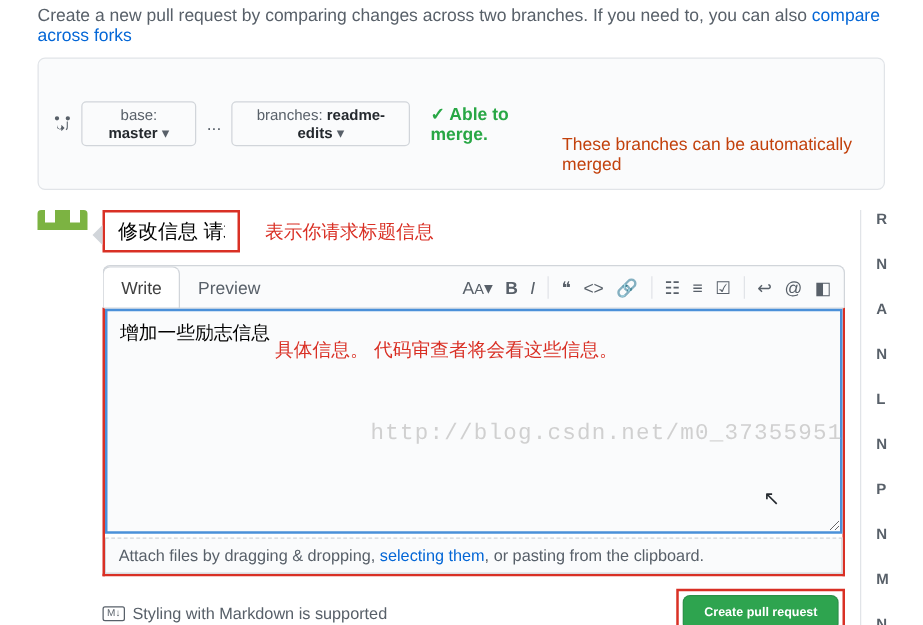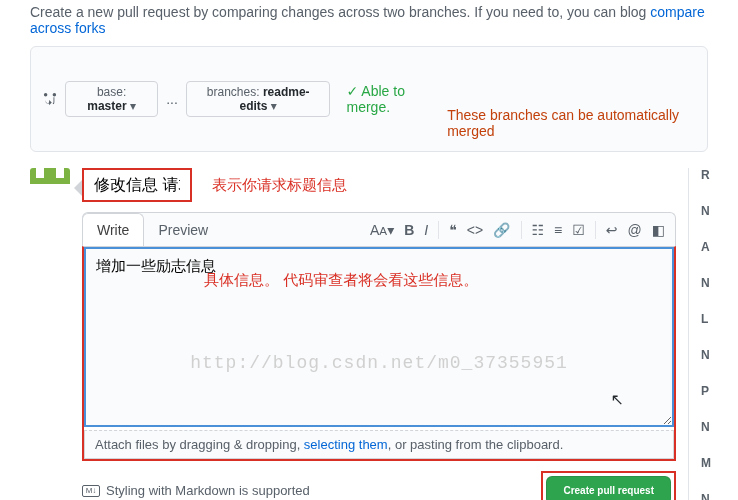--- a/index.html
+++ b/index.html
@@ -6,21 +6,21 @@
     body { font-family: -apple-system, BlinkMacSystemFont, "Segoe UI", Helvetica, Arial, sans-serif; font-size: 14px; color: #24292e; background: #fff; width: 738px; overflow: hidden; }
     
     .top-text { color: #586069; font-size: 14px; padding: 4px 30px 10px; }
     .top-text a { color: #0366d6; text-decoration: none; }
     
     .branch-bar { margin: 0 30px 16px; padding: 12px; background: #fafbfc; border: 1px solid #e1e4e8; border-radius: 6px; display: flex; align-items: center; gap: 8px; }
     .compare-icon { width: 16px; height: 16px; }
     .branch-btn { padding: 3px 10px; font-size: 12px; background: #fafbfc; border: 1px solid #d1d5da; border-radius: 4px; color: #586069; cursor: pointer; }
     .branch-btn strong { color: #24292e; }
     .dots { color: #586069; }
-    .merge-status { color: #28a745; font-weight: 400; font-size: 14px; margin-left: 8px; }
+    .merge-status { color: #28a745; font-weight: 700; font-size: 14px; margin-left: 8px; }
     .merge-status::before { content: "✓ "; }
     .merge-desc { color: #c2410c; font-size: 14px; margin-top: 48px; }
     
     .main-row { display: flex; padding: 0 30px; gap: 12px; }
     .avatar { width: 40px; height: 40px; background: linear-gradient(to bottom, #7cb342 40%, #fff 40%); border-radius: 3px; flex-shrink: 0; position: relative; }
     .avatar::before { content: ""; position: absolute; top: 0; left: 6px; width: 8px; height: 10px; background: #fff; }
     .avatar::after { content: ""; position: absolute; top: 0; right: 6px; width: 8px; height: 10px; background: #fff; }
     
     .form-area { flex: 1; position: relative; }
     .form-area::before { content: ""; position: absolute; left: -8px; top: 12px; width: 0; height: 0; border: 8px solid transparent; border-right-color: #d1d5da; border-left: none; }
@@ -31,41 +31,41 @@
     
     .tabs-bar { display: flex; align-items: center; border-bottom: 1px solid #e1e4e8; background: #fafbfc; border: 1px solid #d1d5da; border-bottom: none; border-radius: 6px 6px 0 0; }
     .tab { padding: 8px 14px; font-size: 14px; color: #586069; cursor: pointer; }
     .tab.active { background: #fff; border: 1px solid #d1d5da; border-bottom: 1px solid #fff; border-radius: 6px 6px 0 0; margin-bottom: -1px; margin-left: -1px; color: #404040; }
     .toolbar { margin-left: auto; display: flex; gap: 10px; padding-right: 10px; color: #586069; font-size: 14px; align-items: center; }
     .toolbar span { cursor: pointer; }
     .tb-sep { width: 1px; height: 18px; background: #e1e4e8; }
     
     .textarea-wrap { border: 2px solid #d93025; border-top: 1px solid #d1d5da; position: relative; }
     .textarea { width: 100%; min-height: 180px; padding: 8px 10px; border: 2px solid #4a90d9; font-size: 15px; resize: vertical; outline: none; background: #fafbfc; font-family: inherit; }
-    .body-anno { position: absolute; top: 24px; left: 120px; color: #d93025; font-size: 15px; pointer-events: none; }
-    .watermark { position: absolute; top: 90px; left: 0; right: 0; text-align: center; color: #d0d0d0; font-size: 18px; font-family: "Courier New", monospace; pointer-events: none; letter-spacing: 1px; margin-top: 16px; }
+    .body-anno { position: absolute; top: 24px; left: 136px; color: #d93025; font-size: 15px; pointer-events: none; }
+    .watermark { position: absolute; top: 90px; left: 0; right: 0; text-align: right; color: #d0d0d0; font-size: 18px; font-family: "Courier New", monospace; pointer-events: none; letter-spacing: 1px; }
     .cursor-arrow { position: absolute; bottom: 50px; right: 50px; font-size: 16px; pointer-events: none; }
     
     .attach-bar { border: 1px solid #d1d5da; border-top: 1px dashed #d1d5da; padding: 6px 10px; font-size: 13px; color: #586069; background: #fafbfc; }
     .attach-bar a { color: #0366d6; text-decoration: none; }
     
     .bottom-row { display: flex; justify-content: space-between; align-items: center; padding: 10px 0; }
     .md-support { font-size: 13px; color: #586069; display: flex; align-items: center; gap: 6px; }
     .md-icon { display: inline-block; width: 18px; height: 12px; border: 1px solid #586069; border-radius: 2px; font-size: 8px; text-align: center; line-height: 10px; }
     .create-wrap { border: 2px solid #d93025; padding: 3px; }
     .create-btn { background: #2ea44f; color: #fff; border: 1px solid rgba(27,31,35,0.15); padding: 8px 16px; font-size: 10px; font-weight: 600; border-radius: 6px; cursor: pointer; }
     
     .sidebar { width: 20px; border-left: 1px solid #e1e4e8; padding-left: 12px; font-size: 12px; color: #586069; }
     .sidebar div { margin-bottom: 22px; font-weight: 600; }
   </style>
 </head>
 <body>
 
 <div class="top-text">
-  <span>Create a new pull request by comparing changes across two branches. If you need to, you can blog </span><a href="#">compare across forks</a>
+  <span>Create a new pull request by comparing changes across two branches. If you need to, you can also </span><a href="#">compare across forks</a>
 </div>
 
 <div class="branch-bar">
   <svg class="compare-icon" viewBox="0 0 16 16">
       <path fill="#586069" d="M5 3a2 2 0 11-4 0 2 2 0 014 0zM3 6v5a2 2 0 104 0V9l3 3-3 3v-2a4 4 0 01-4-4V6h0zm8-3a2 2 0 114 0 2 2 0 01-4 0zm2 3v5h0a4 4 0 01-1 3l-1-1a2 2 0 001-2V6h1z"></path>
     </svg>
   <button class="branch-btn"><span>base:</span> <strong>master</strong> ▾</button>
   <span class="dots">...</span>
   <button class="branch-btn"><span>branches:</span> <strong>readme-edits</strong> ▾</button>
   <span class="merge-status">Able to merge.</span>

